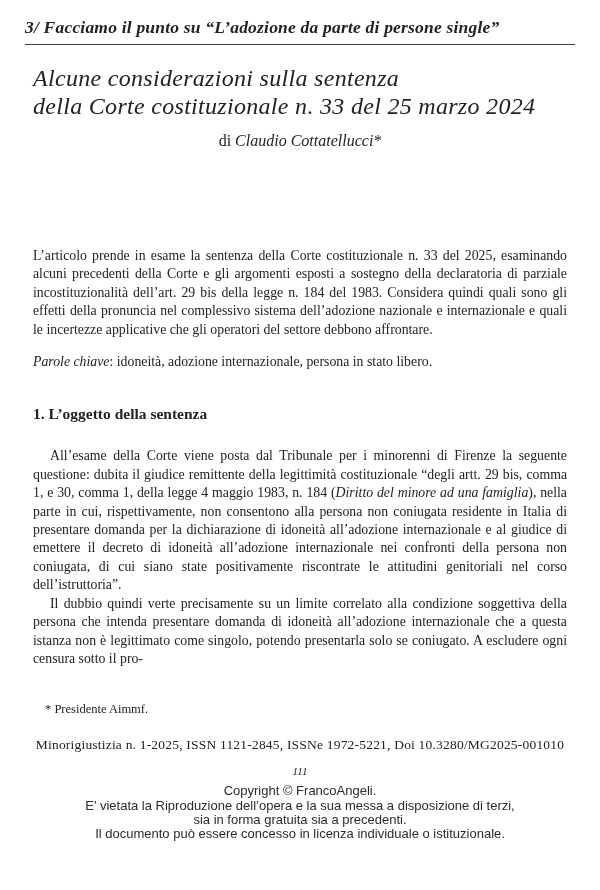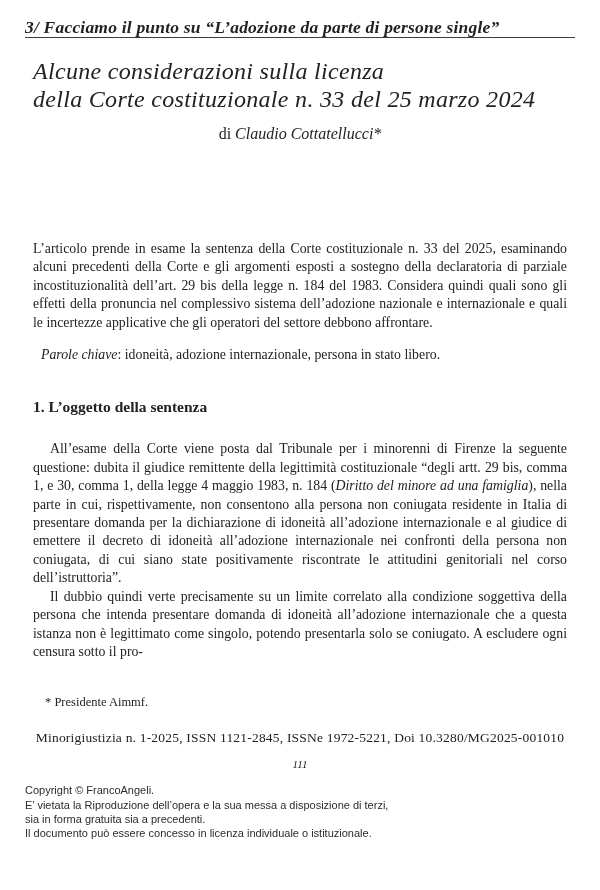--- a/index.html
+++ b/index.html
@@ -11,20 +11,21 @@
     margin: 0;
     background: #ffffff;
     color: #222222;
     font-family: "Liberation Serif", serif;
     overflow: hidden;
     box-sizing: border-box;
     padding: 0 25px;
   }
   .running-head {
     margin-top: 17px;
+    padding-bottom: 7px;
     border-bottom: 1.5px solid #3d3d3d;
     font-size: 17.5px;
     line-height: 20px;
     font-weight: bold;
     font-style: italic;
     letter-spacing: 0.2px;
   }
   .article-title {
     margin: 20px 8px 0;
     font-style: italic;
@@ -41,21 +42,21 @@
   }
   .byline .author-name { font-style: italic; }
   .abstract {
     margin: 97px 8px 0;
     font-size: 13.8px;
     line-height: 18.4px;
     text-align: justify;
     hyphens: auto;
   }
   .keywords {
-    margin: 14px 16px 0;
+    margin: 14px 8px 0;
     font-size: 13.8px;
     line-height: 18.4px;
   }
   .keywords .kw-label { font-style: italic; }
   .section-heading {
     margin: 33px 8px 0;
     font-size: 15.5px;
     line-height: 19px;
     font-weight: bold;
   }
@@ -84,36 +85,37 @@
     letter-spacing: 0.2px;
   }
   .page-number {
     margin-top: 11px;
     text-align: center;
     font-style: italic;
     font-size: 11px;
     line-height: 15px;
   }
   .copyright-block {
-    margin-top: 11px;
+    margin-top: 5px;
+    text-align: center;
     font-family: "Liberation Sans", sans-serif;
-    font-size: 11px;
+    font-size: 13px;
     line-height: 14.2px;
     color: #2b2b2b;
   }
 </style>
 </head>
 <body>
 
 <div class="page">
 
   <div class="running-head">3/ Facciamo il punto su “L’adozione da parte di persone single”</div>
 
   <h1 class="article-title">
-    <span>Alcune considerazioni sulla licenza</span><br>
+    <span>Alcune considerazioni sulla sentenza</span><br>
     <span>della Corte costituzionale n. 33 del 25 marzo 2024</span>
   </h1>
 
   <div class="byline">
     <span>di </span><span class="author-name">Claudio Cottatellucci*</span>
   </div>
 
   <p class="abstract">L’articolo prende in esame la sentenza della Corte costituzionale n. 33 del 2025, esaminando alcuni precedenti della Corte e gli argomenti esposti a sostegno della declaratoria di parziale incostituzionalità dell’art. 29 bis della legge n. 184 del 1983. Considera quindi quali sono gli effetti della pronuncia nel complessivo sistema dell’adozione nazionale e internazionale e quali le incertezze applicative che gli operatori del settore debbono affrontare.</p>
 
   <p class="keywords">

